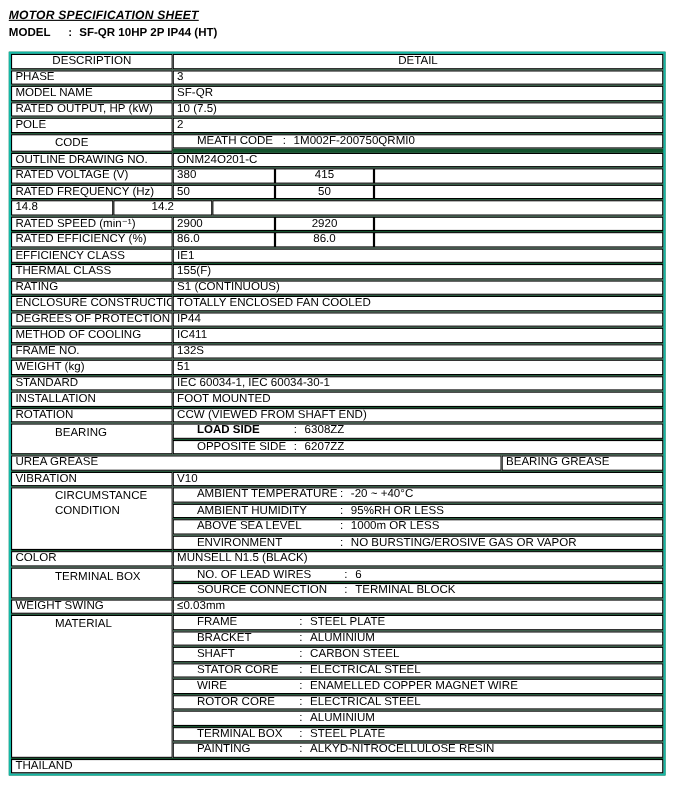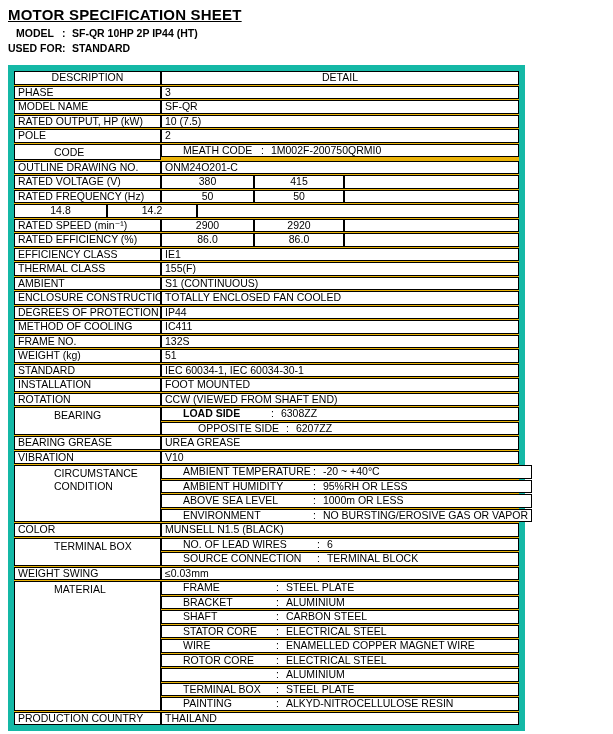--- a/index.html
+++ b/index.html
@@ -4,73 +4,73 @@
 <style>
   html,body{margin:0;padding:0;background:#fff;}
   body{
     width:613px;height:734px;
     font-family:"Liberation Sans","DejaVu Sans",sans-serif;
     color:#000;-webkit-font-smoothing:antialiased;
   }
   .page{padding:4px 8px 0 8px;}
   .title{
     display:inline-block;
-    font-size:15px;font-weight:bold;
+    font-size:11px;font-weight:bold;
     text-decoration:underline;
     letter-spacing:.2px;
     margin:2px 0 3px 0;
+    font-style:italic;
   }
   .hline{font-size:10.5px;font-weight:bold;line-height:15px;white-space:nowrap;}
-  .hlabel{display:inline-block;width:54px;text-align:center;}
+  .hlabel{display:inline-block;width:54px;}
   .hsep{display:inline-block;width:10px;}
   
   .spec-table{
     margin-top:9px;
-    width:517px;
-    border:6px solid #14b8a6;
-    background:#eab308;
+    width:597px;
+    border:2px solid #14b8a6;
+    background:#14532d;
     box-sizing:border-box;
   }
   .trow{display:flex;align-items:stretch;}
   .trow + .trow{margin-top:1px;}
   .cell{
     box-sizing:border-box;
     border:1px solid #000;
     font-size:10.5px;
     line-height:11.5px;
     height:13.5px;
     padding:0 3px;
     white-space:nowrap;
     overflow:hidden;
     background:#fff;
   }
   .desc{width:147px;flex:0 0 147px;}
   .det{flex:1 1 auto;}
   .center{text-align:center;}
-  .v1{flex:0 0 93px;width:93px;text-align:center;}
+  .v1{flex:0 0 93px;width:93px;text-align:left;}
   .v2{flex:0 0 90px;width:90px;text-align:center;}
   .fill{flex:1 1 auto;}
   .hdr{font-size:10.5px;}
   
   .grp-desc{height:auto;display:flex;flex-direction:column;justify-content:flex-start;padding-top:1px;padding-left:39px;}
   .grp-desc div{line-height:13px;}
   .sub{flex:1 1 auto;display:flex;flex-direction:column;gap:1px;}
   .srow{display:flex;align-items:center;height:13.5px;}
   .slabel{display:inline-block;overflow:hidden;white-space:nowrap;padding-left:18px;}
   .sval{padding-left:7px;}
 </style>
 </head>
 <body>
 
 <div class="page">
   <div class="title">MOTOR SPECIFICATION SHEET</div>
 
   <div class="hline"><span class="hlabel">MODEL</span><span class="hsep">:</span><span>SF-QR 10HP 2P IP44 (HT)</span></div>
 
-  <div class="hline"><span class="hlabel">USED FOR</span><span class="hsep">:</span><span>STANDARD</span></div>
 
   <div class="spec-table">
     <div class="trow">
       <div class="cell desc center hdr">DESCRIPTION</div>
       <div class="cell det center hdr">DETAIL</div>
     </div>
 
   <div class="trow">
         <div class="cell desc">PHASE</div>
         <div class="cell det">3</div>
@@ -134,21 +134,21 @@
       </div>
       <div class="trow">
         <div class="cell desc">EFFICIENCY CLASS</div>
         <div class="cell det">IE1</div>
       </div>
       <div class="trow">
         <div class="cell desc">THERMAL CLASS</div>
         <div class="cell det">155(F)</div>
       </div>
       <div class="trow">
-        <div class="cell desc">AMBIENT</div>
+        <div class="cell desc">RATING</div>
         <div class="cell det">S1 (CONTINUOUS)</div>
       </div>
       <div class="trow">
         <div class="cell desc">ENCLOSURE CONSTRUCTION</div>
         <div class="cell det">TOTALLY ENCLOSED FAN COOLED</div>
       </div>
       <div class="trow">
         <div class="cell desc">DEGREES OF PROTECTION</div>
         <div class="cell det">IP44</div>
       </div>
@@ -180,29 +180,29 @@
         <div class="cell desc grp-desc">
           <div class="">BEARING</div>
         </div>
         <div class="sub">
           <div class="cell srow">
             <div class="slabel" style="width: 88px; font-weight: bold;">LOAD SIDE</div>
             <div class="scolon">:</div>
             <div class="sval">6308ZZ</div>
           </div>
           <div class="cell srow">
-            <div class="slabel" style="width: 88px; margin-left: 15px;">OPPOSITE SIDE</div>
+            <div class="slabel" style="width: 88px;">OPPOSITE SIDE</div>
             <div class="scolon">:</div>
             <div class="sval">6207ZZ</div>
           </div>
         </div>
       </div>
       <div class="trow">
+        <div class="cell det">UREA GREASE</div>
         <div class="cell desc">BEARING GREASE</div>
-        <div class="cell det">UREA GREASE</div>
       </div>
       <div class="trow">
         <div class="cell desc">VIBRATION</div>
         <div class="cell det">V10</div>
       </div>
       <div class="trow">
         <div class="cell desc grp-desc">
           <div class="">CIRCUMSTANCE</div>
           <div class="">CONDITION</div>
         </div>
@@ -300,17 +300,16 @@
             <div class="sval">STEEL PLATE</div>
           </div>
           <div class="cell srow">
             <div class="slabel" style="width: 93px;">PAINTING</div>
             <div class="scolon">:</div>
             <div class="sval">ALKYD-NITROCELLULOSE RESIN</div>
           </div>
         </div>
       </div>
       <div class="trow">
-        <div class="cell desc">PRODUCTION COUNTRY</div>
         <div class="cell det">THAILAND</div>
       </div>
     </div>
 </div>
 
 </body></html>

